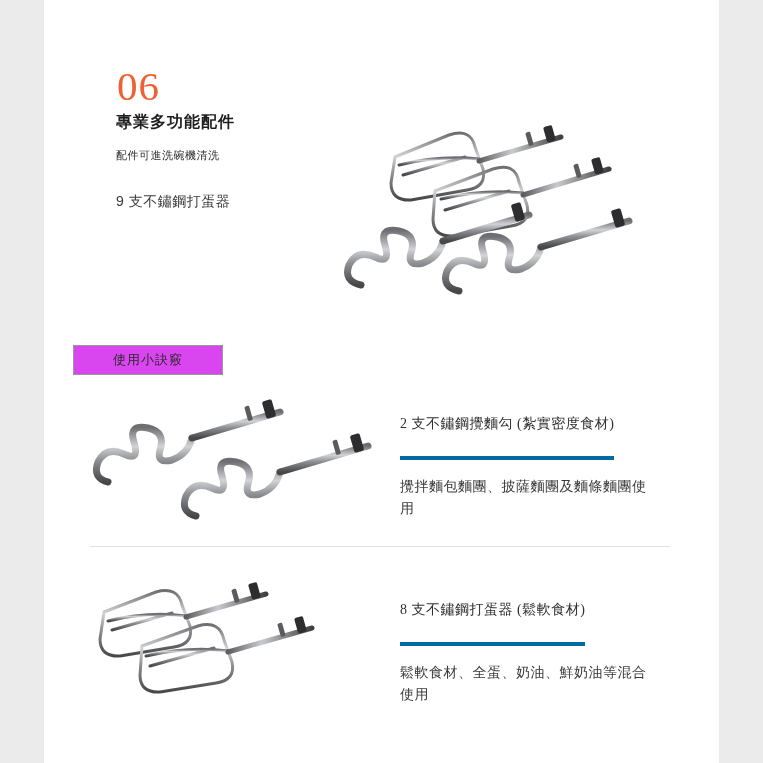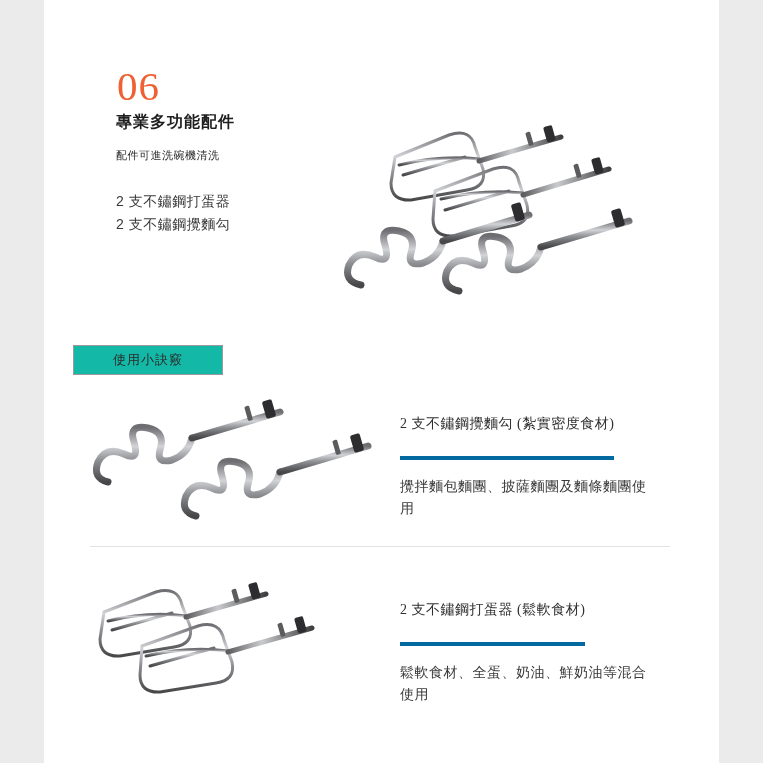--- a/index.html
+++ b/index.html
@@ -100,21 +100,21 @@
     width: 150px;
     height: 30px;
     border: 1px solid #9a9a9a;
     box-sizing: border-box;
     display: flex;
     align-items: center;
     justify-content: center;
     font-size: 13px;
     color: #2b2b2b;
     letter-spacing: 1px;
-    background: #14b8a6;
+    background: #d946ef;
   }
 
   .divider {
     position: absolute;
     left: 90px;
     top: 546px;
     width: 580px;
     height: 1px;
     background: #e2e2e2;
   }
@@ -168,22 +168,21 @@
   <div class="side-bar left"></div>
   <div class="side-bar right"></div>
 
   <div class="top-section">
 
     <div class="section-number">06</div>
     <div class="title-main">專業多功能配件</div>
     <div class="title-sub">配件可進洗碗機清洗</div>
 
     <div class="bullet-list">
-      <div>2 支不鏽鋼打蛋器</div>
-      <div>2 支不鏽鋼攪麵勾</div>
+      <div>9 支不鏽鋼打蛋器</div>
     </div>
 
     <svg class="hero-art" viewBox="0 0 400 200">
       <defs>
         <linearGradient id="steel" x1="0" y1="0" x2="0" y2="1">
           <stop offset="0%" stop-color="#6e6e72"></stop>
           <stop offset="35%" stop-color="#d2d3d6"></stop>
           <stop offset="60%" stop-color="#8e9094"></stop>
           <stop offset="100%" stop-color="#474749"></stop>
         </linearGradient>
@@ -298,18 +297,18 @@
         <path d="M52 68 L108 48 Q130 42 134 62 L142 84 Q146 102 126 105 L70 114 Q50 115 50 97 Z"></path>
         <path d="M60 88 L124 70"></path>
         <path d="M56 78 Q98 68 138 73"></path>
       </g>
       <path d="M138 74 L222 50" stroke="url(#steelR2b)" stroke-width="5" fill="none" stroke-linecap="round"></path>
       <rect x="206" y="39" width="9" height="16" rx="2" fill="#2d2d2f" transform="rotate(-16 210 47)"></rect>
       <rect x="189" y="45" width="5" height="14" rx="1.5" fill="#5b5b5e" transform="rotate(-16 191 52)"></rect>
     </svg>
 
     <div class="row-text">
-      <div class="row-heading">2 支不鏽鋼打蛋器 (鬆軟食材)</div>
+      <div class="row-heading">8 支不鏽鋼打蛋器 (鬆軟食材)</div>
       <div class="row-desc">鬆軟食材、全蛋、奶油、鮮奶油等混合使用</div>
     </div>
   </div>
 
 </div>
 
 </body></html>

